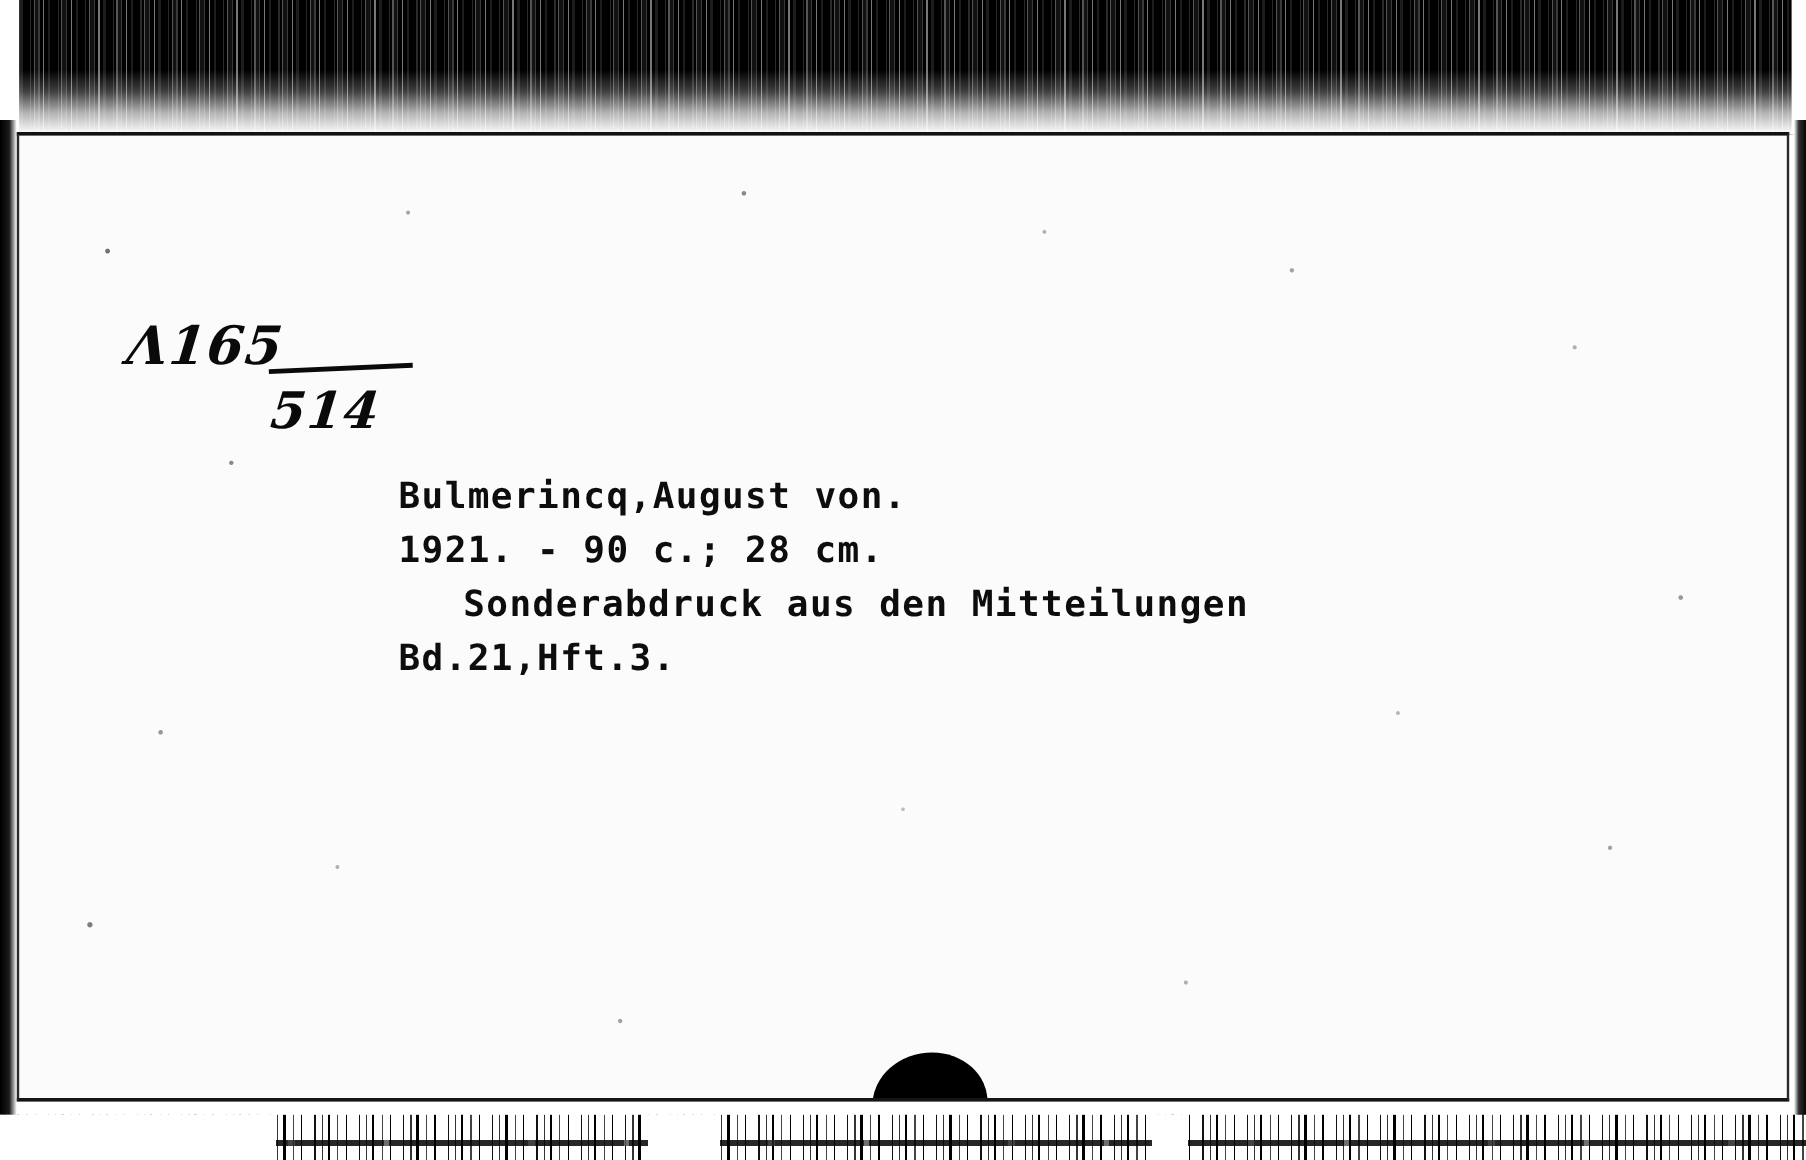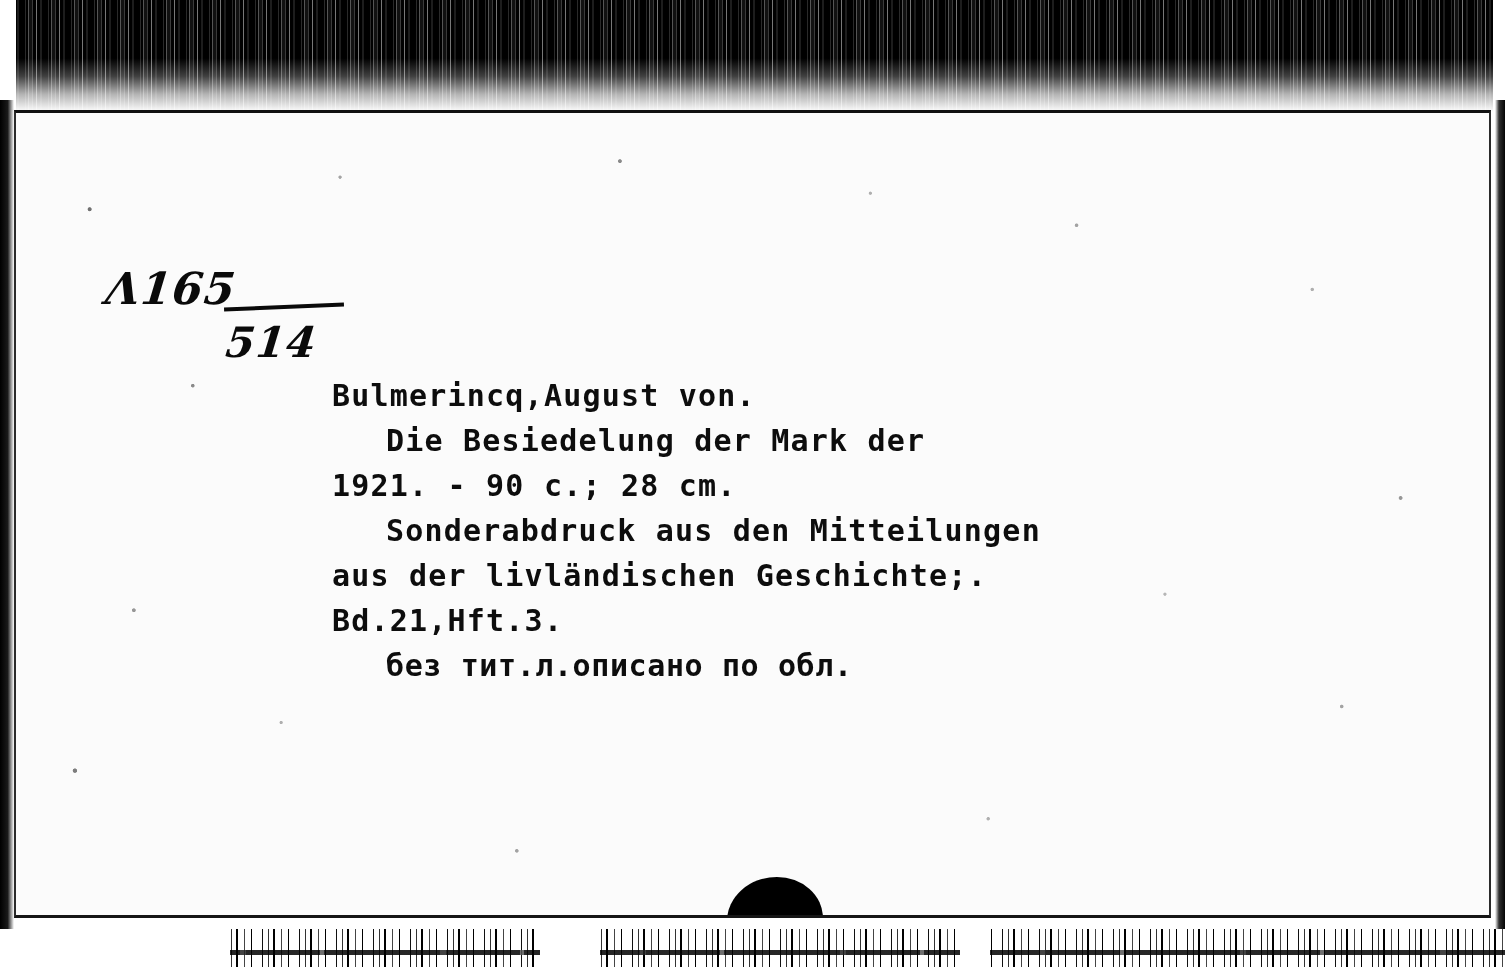--- a/index.html
+++ b/index.html
@@ -185,21 +185,21 @@
     display: block;
     margin-left: 120px;
     margin-top: 4px;
     transform: skewX(-6deg);
   }
 
   
   .typed {
     position: absolute;
     left: 316px;
-    top: 260px;
+    top: 278px;
     width: 1140px;
     font-family: "DejaVu Sans Mono", monospace;
     font-size: 30px;
     line-height: 45px;
     color: #0d0d0d;
     letter-spacing: 1.2px;
     font-weight: 700;
   }
   .typed .line {
     white-space: pre;
@@ -265,26 +265,23 @@
       <div class="speckles"></div>
 
       <div class="shelfmark">
         <span class="sm-top">Λ165</span>
         <span class="sm-rule"></span>
         <span class="sm-bottom">514</span>
       </div>
 
       <div class="typed">
         <div class="line">Bulmerincq,August von.</div>
-        <div class="line indent">Die Besiedelung der Mark der</div>
         <div class="line">1921. - 90 c.; 28 cm.</div>
         <div class="line indent">Sonderabdruck aus den Mitteilungen</div>
-        <div class="line">aus der livländischen Geschichte;.</div>
         <div class="line">Bd.21,Hft.3.</div>
-        <div class="line cyr">без тит.л.описано по обл.</div>
       </div>
 
       <div class="blot"></div>
 
     </div>
   </div>
 
   <div class="noise-bottom"></div>
   <div class="noise-bottom-dark"></div>
   <div class="noise-bottom-mask-a"></div>

